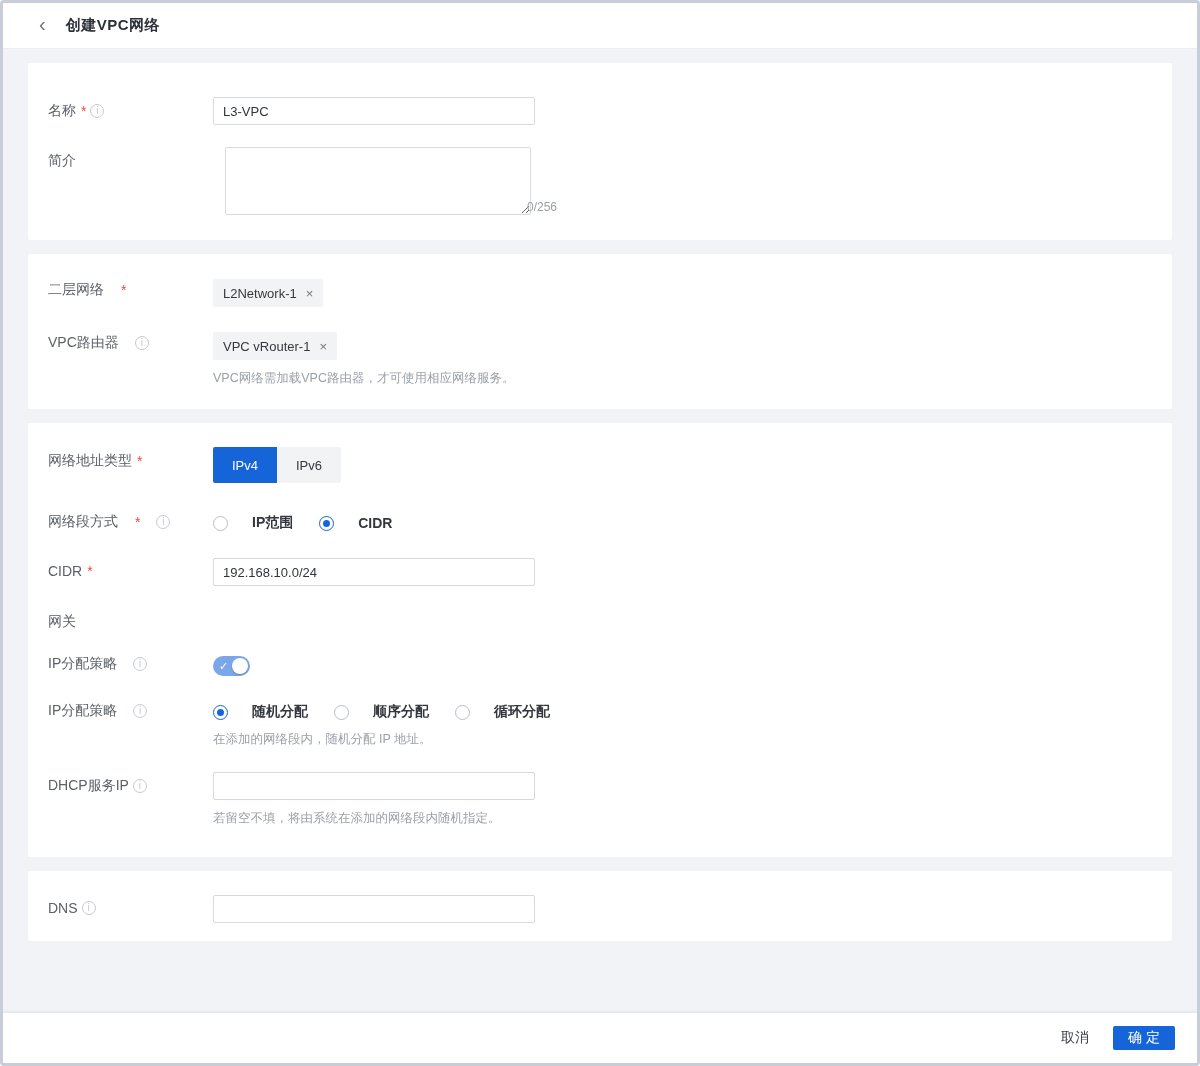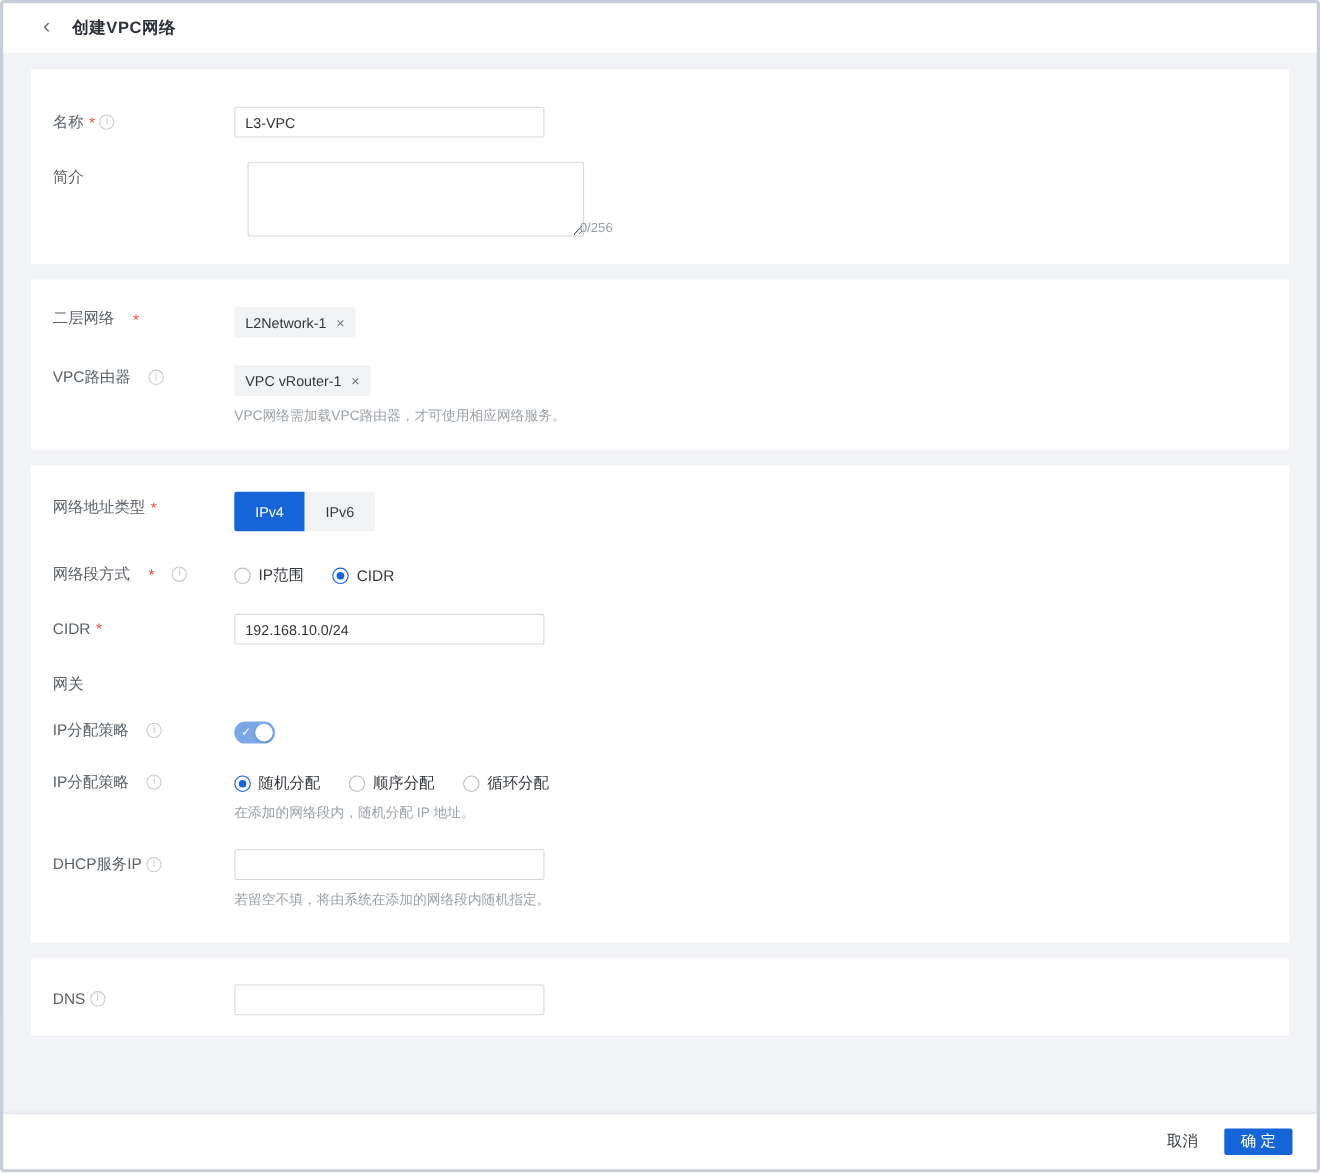--- a/index.html
+++ b/index.html
@@ -51,21 +51,21 @@
   .label-col.tight { padding-top:2px;gap:16px; }
   .required { color:#f0483e; font-size:14px; margin-left:1px; }
   .info-icon {
     width:14px; height:14px; border:1px solid #c6cad0; border-radius:50%;
     color:#c6cad0; font-size:10px; line-height:12px; text-align:center;
     display:inline-block; font-style:normal; flex:0 0 14px;
   }
   .control-col { flex:1 1 auto; }
 
   .text-input {
-    width:282px; height:28px;
+    width:322px; height:28px;
     border:1px solid #d6d9de; border-radius:2px;
     padding:0 9px; font-size:13px; color:#30353c;
     font-family:"Liberation Sans","DejaVu Sans",sans-serif;
     background:#fff; outline:none;
   }
   .textarea-wrap { position:relative; width:274px;padding-left:12px; }
   .desc-textarea {
     width:306px; height:68px;
     border:1px solid #d6d9de; border-radius:2px;
     padding:5px 9px; font-size:13px; color:#30353c;
@@ -99,21 +99,21 @@
     min-width:64px; height:36px; padding:0 14px;
     font-size:13px; display:inline-flex; align-items:center; justify-content:center;
     cursor:pointer; background:#f2f3f5; color:#34383e;
   }
   .seg-btn.active { background:#1665d8; color:#fff; }
   .seg-btn:first-child { border-radius:2px 0 0 2px; }
   .seg-btn:last-child  { border-radius:0 2px 2px 0; }
 
   
   .radio-group { display:flex; align-items:center; gap:26px; padding-top:3px; }
-  .radio-item { display:inline-flex; align-items:center; gap:7px; cursor:pointer; }
+  .radio-item { display:inline-flex; align-items:center; gap:24px; cursor:pointer;font-weight:bold; }
   .radio-circle {
     width:15px; height:15px; border-radius:50%;
     border:1px solid #b9bfc6; background:#fff; flex:0 0 15px;
     position:relative;
   }
   .radio-item.checked .radio-circle { border:1px solid #1665d8; }
   .radio-item.checked .radio-circle::after {
     content:""; position:absolute; left:3px; top:3px;
     width:7px; height:7px; border-radius:50%; background:#1665d8;
   }

